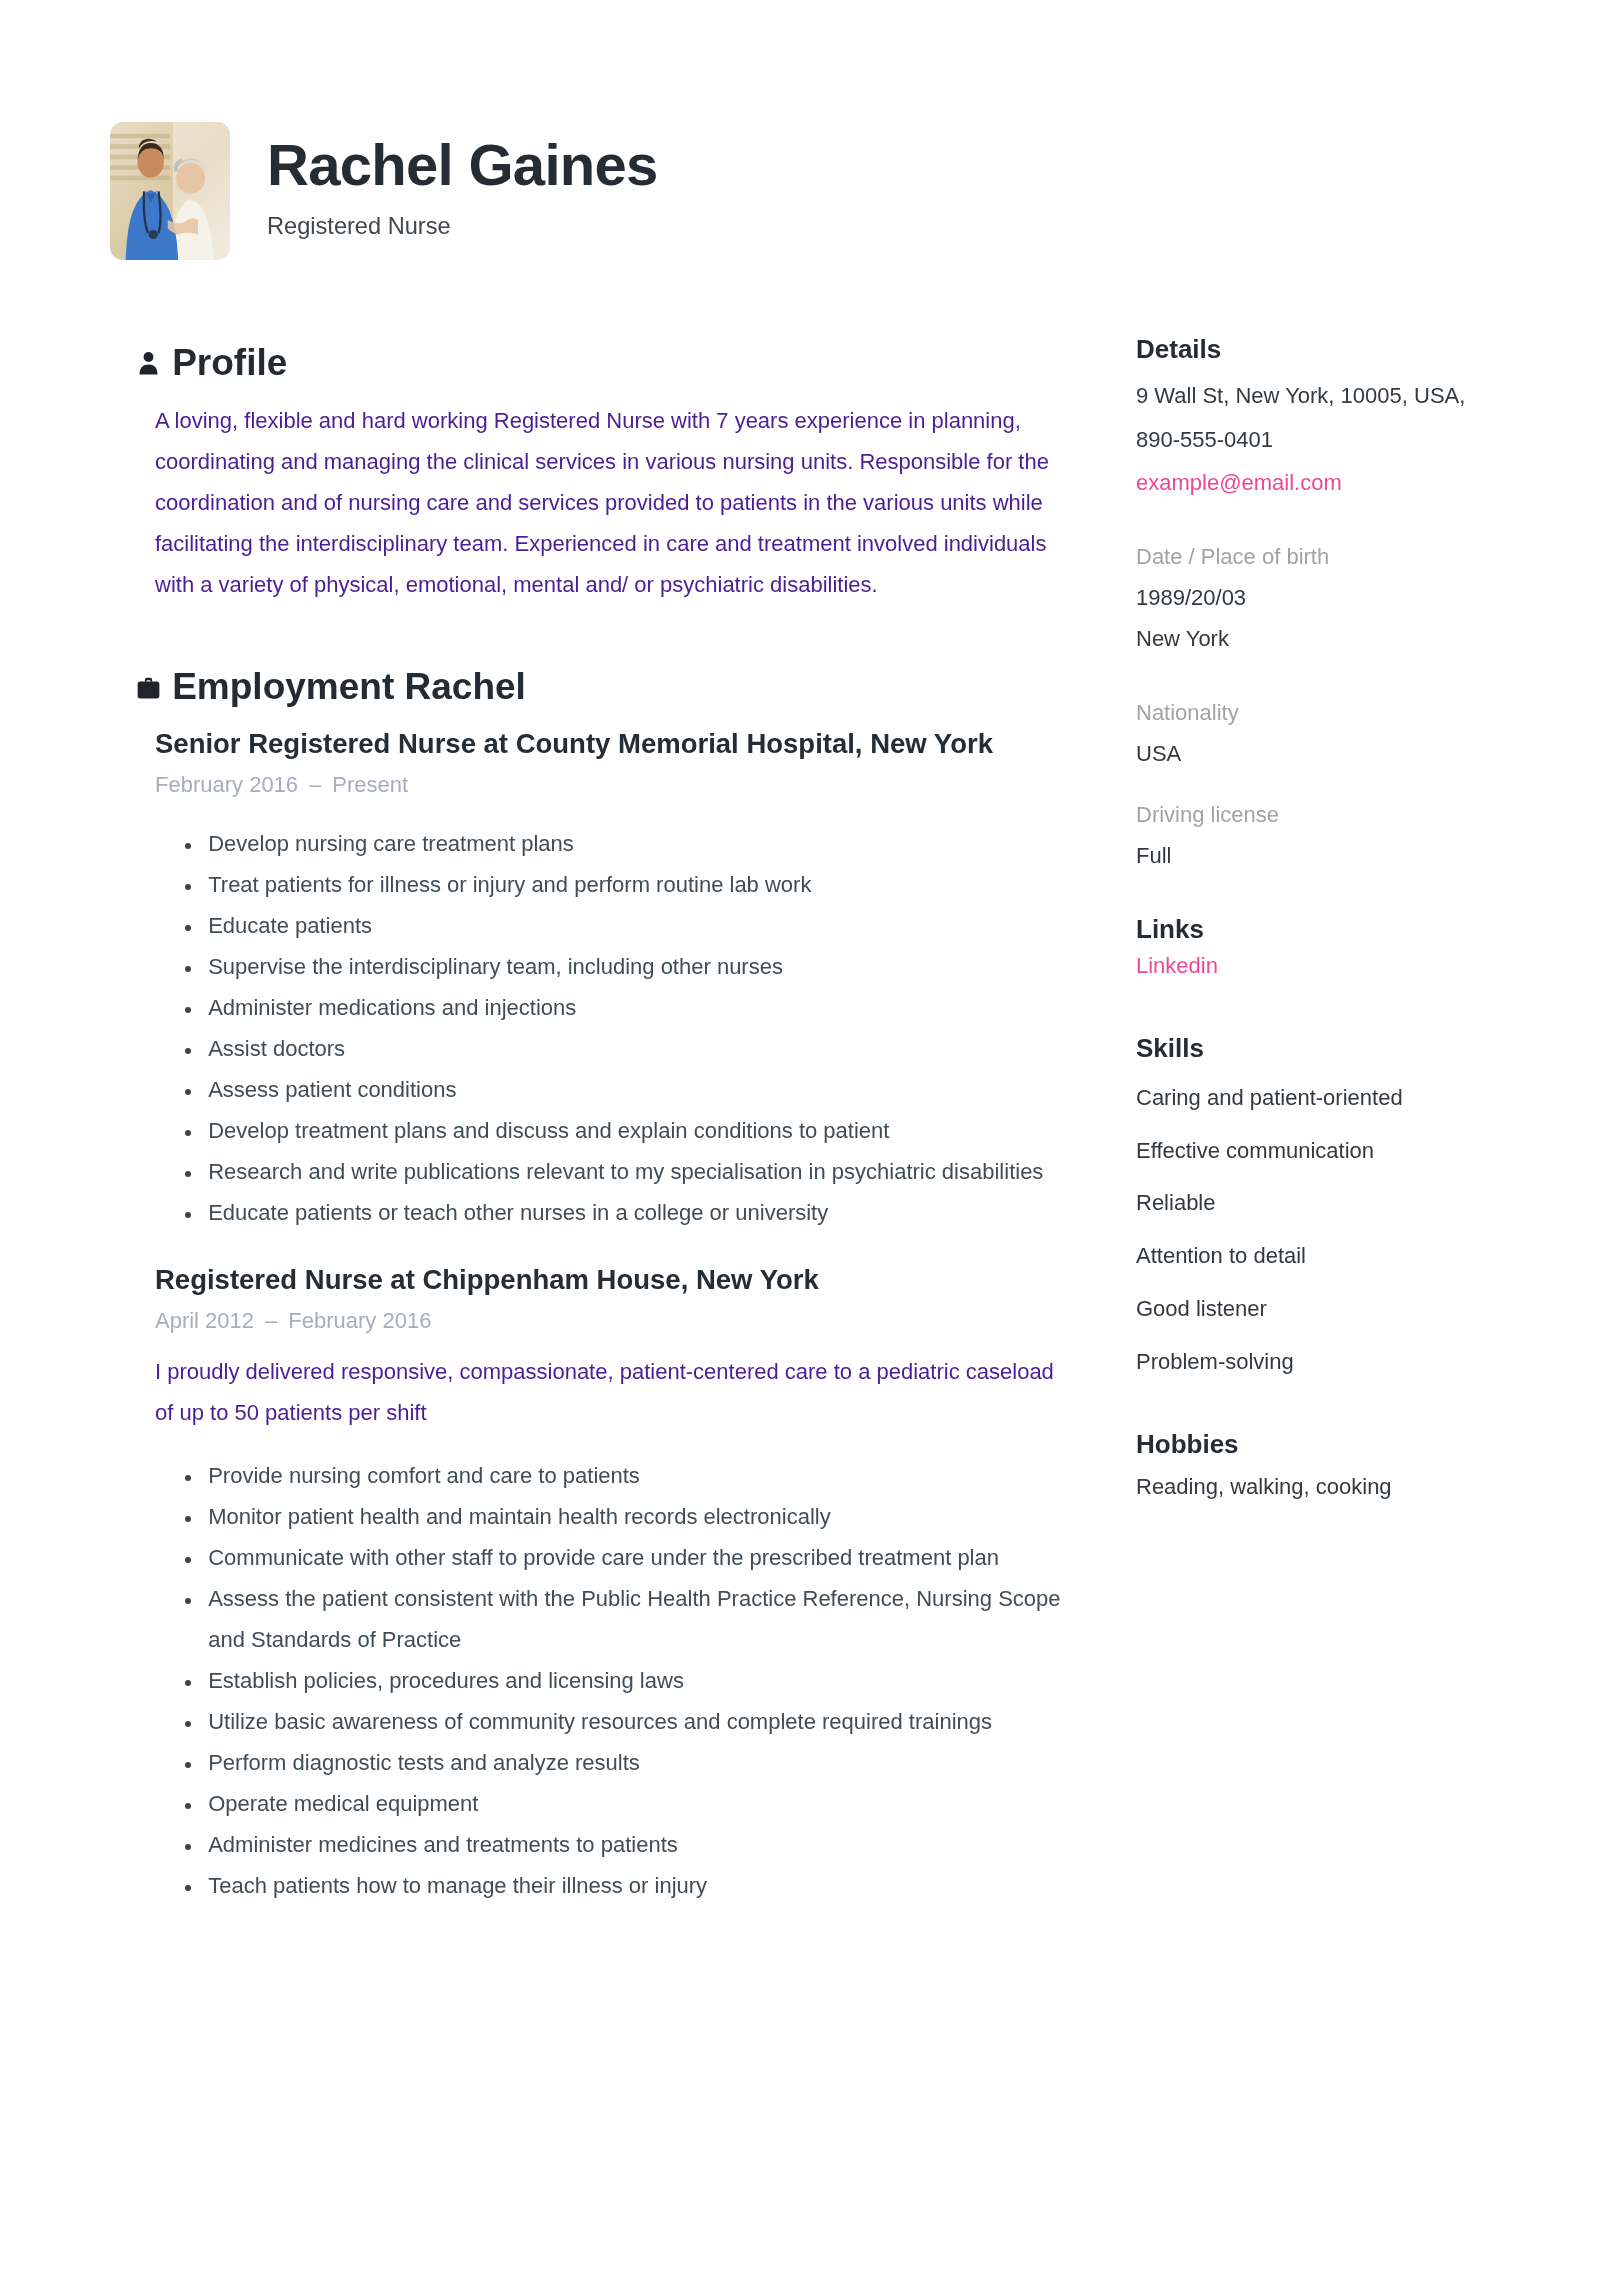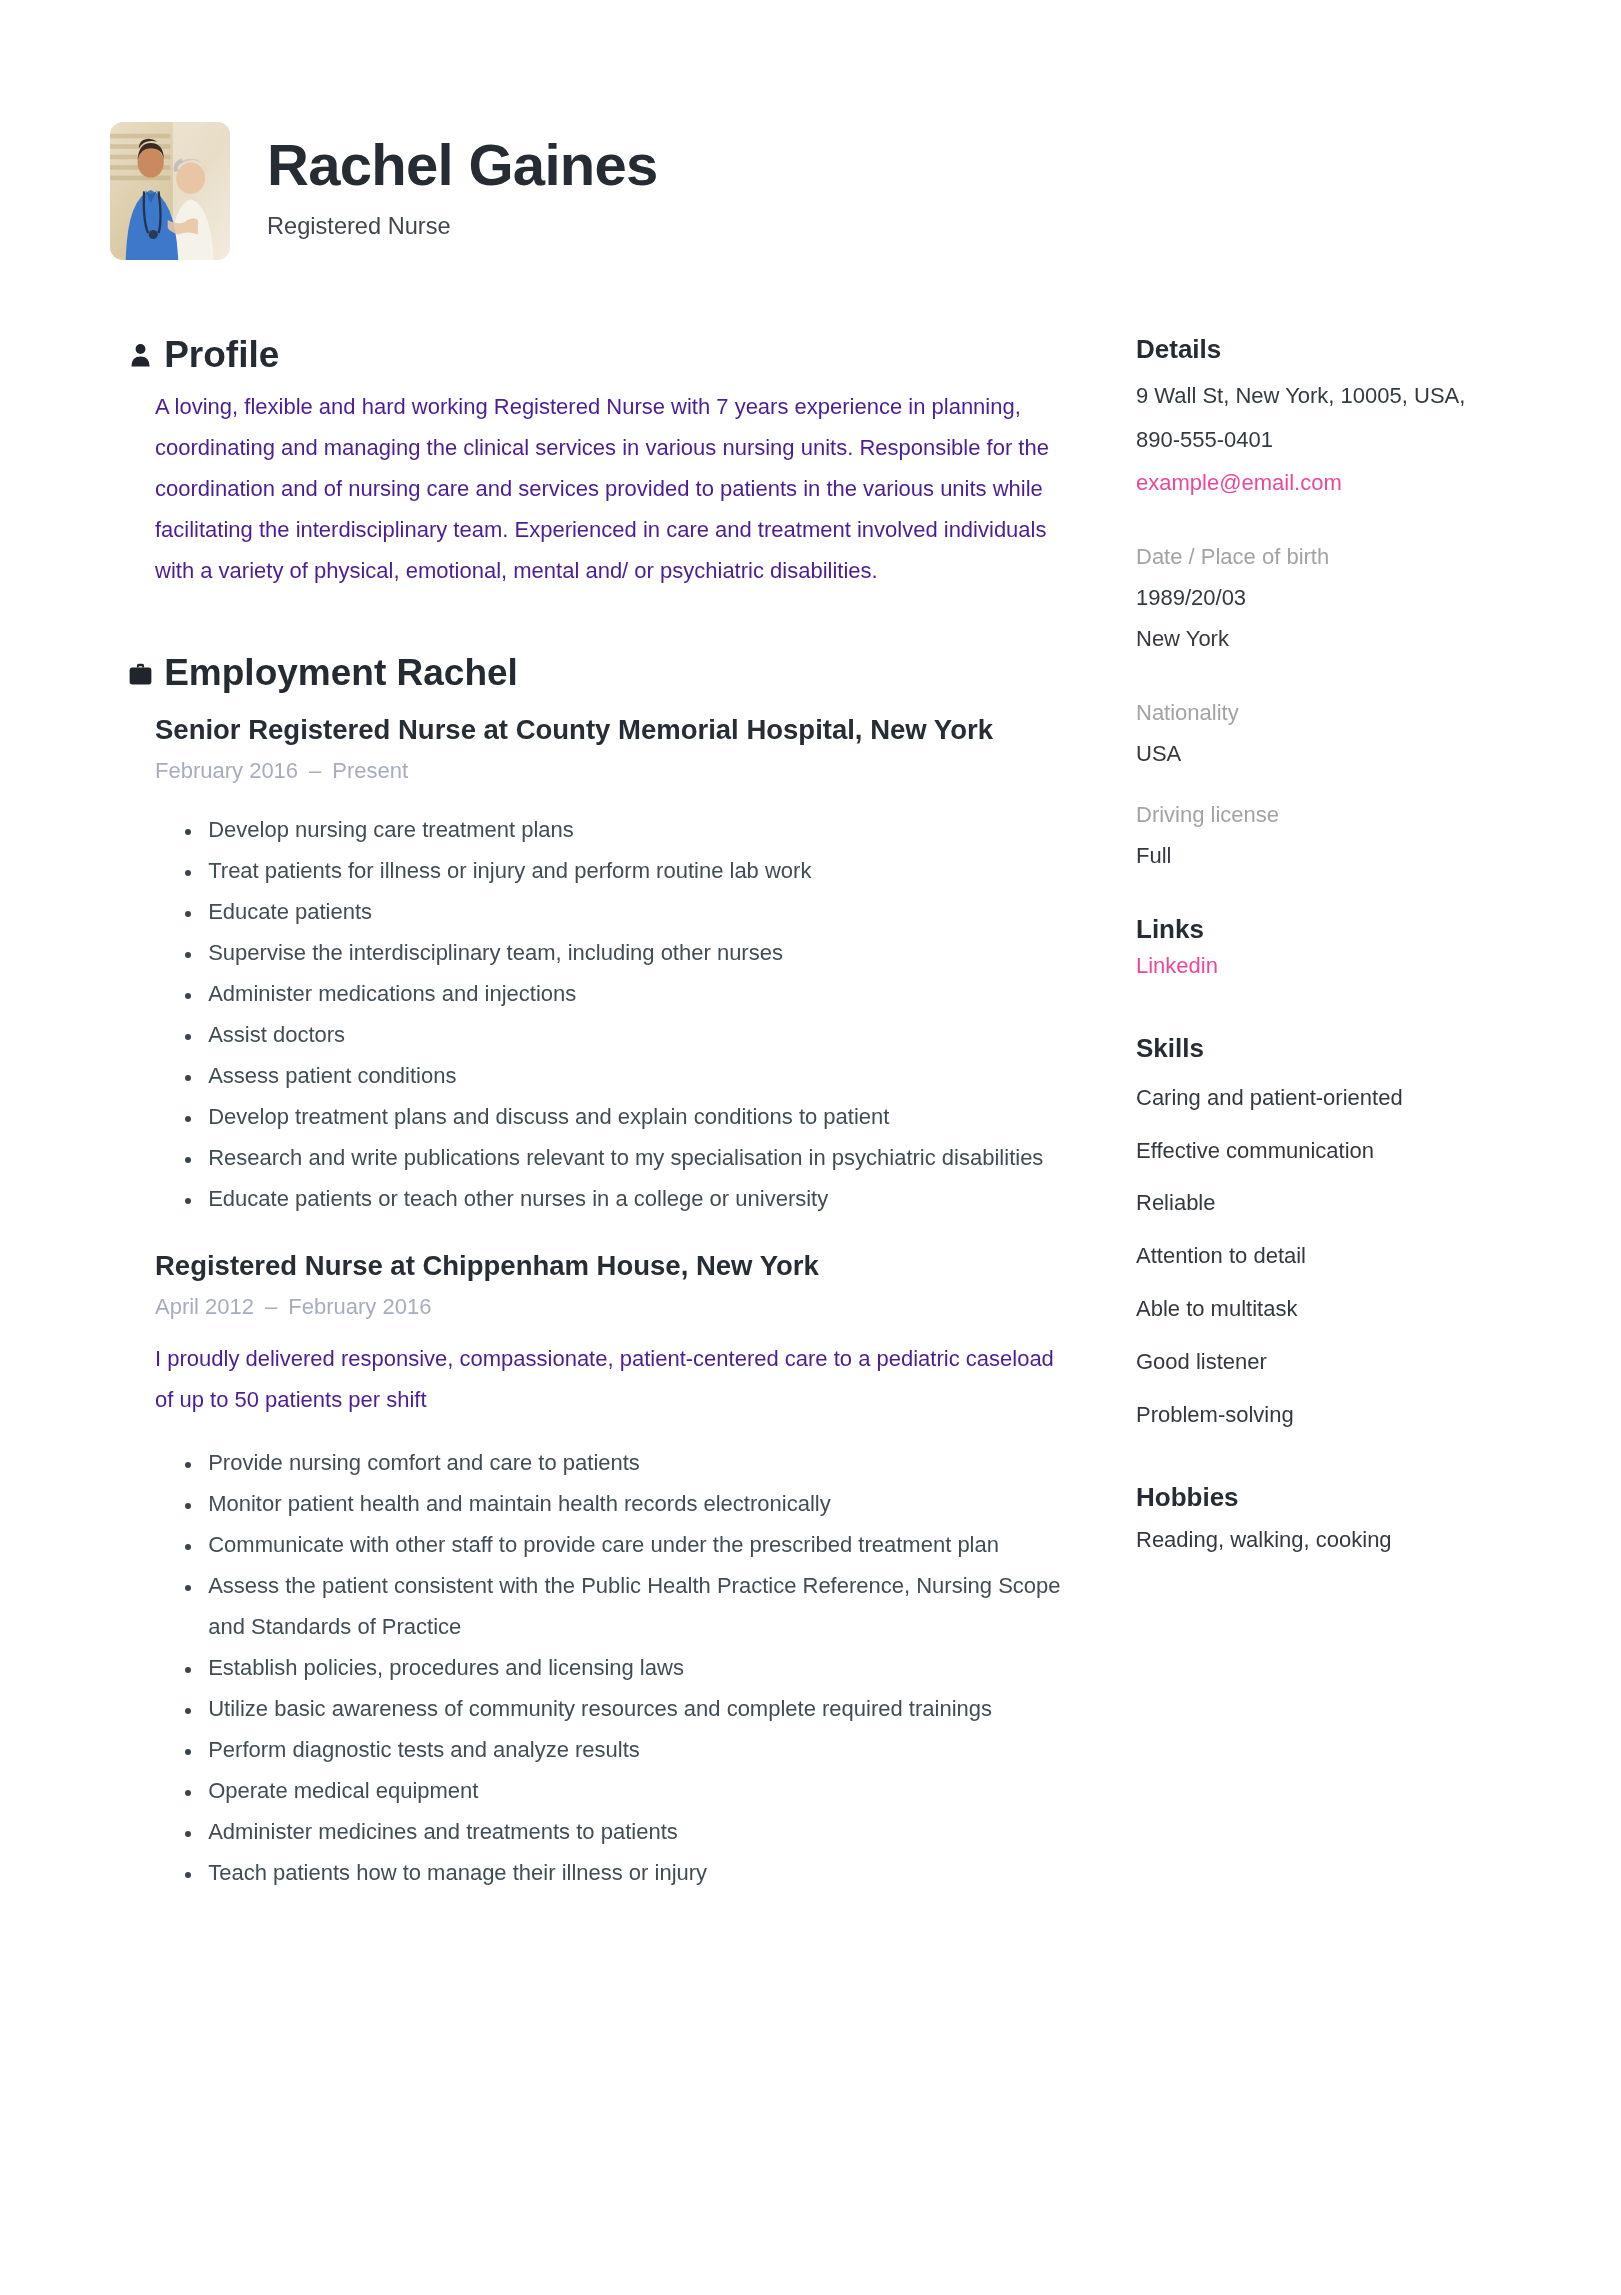--- a/index.html
+++ b/index.html
@@ -12,21 +12,21 @@
   
   .header { position:absolute; left:110px; top:122px; display:flex; gap:37px; align-items:flex-start; }
   .photo { width:120px; height:138px; border-radius:13px; overflow:hidden; flex:0 0 auto; }
   .photo svg { display:block; width:100%; height:100%; }
   .id-block { padding-top:13px; }
   .name { margin:0; font-size:58px; line-height:1.05; font-weight:bold; color:#262c33; letter-spacing:-0.7px; }
   .job-subtitle { margin-top:17px; font-size:23.6px; color:#40464c; }
 
   
   .main { position:absolute; left:118px; top:327px; width:943px; }
-  .sec-heading { display:flex; align-items:center; gap:9.2px; margin:8px; font-size:37px; line-height:1.1; font-weight:bold; color:#242b33; }
+  .sec-heading { display:flex; align-items:center; gap:9.2px; margin:16px; font-size:37px; line-height:1.1; font-weight:bold; color:#242b33; }
   .sec-icon { width:29px; height:29px; flex:0 0 auto; display:inline-flex; }
   .sec-icon svg { width:29px; height:29px; }
   .body-text { font-size:22px; line-height:41px; color:#4c1d95; }
   .indent { margin-left:37px; }
   .profile-text { margin-top:10.5px; width:897px; }
   .employment { margin-top:62px; }
   .job { margin-top:19.6px; }
   .job + .job { margin-top:30px; }
   .job-title { margin:0 0 0 37px; font-size:27.5px; line-height:33px; font-weight:bold; color:#262d35; }
   .job-dates { margin:7.9px 0 0 37px; font-size:22px; line-height:33px; color:#a8adbd; }
@@ -195,21 +195,20 @@
     </div>
 
     <div class="skills-grp">
       <h2 class="side-heading">Skills</h2>
       <ul class="skills">
 
       <li>Caring and patient-oriented</li>
           <li>Effective communication</li>
           <li>Reliable</li>
           <li>Attention to detail</li>
-          <li>Able to multitask</li>
           <li>Good listener</li>
           <li>Problem-solving</li>
         </ul>
     </div>
 
     <div class="hobbies-grp">
       <h2 class="side-heading">Hobbies</h2>
       <div class="side-value hobbies-text">Reading, walking, cooking</div>
     </div>
 

